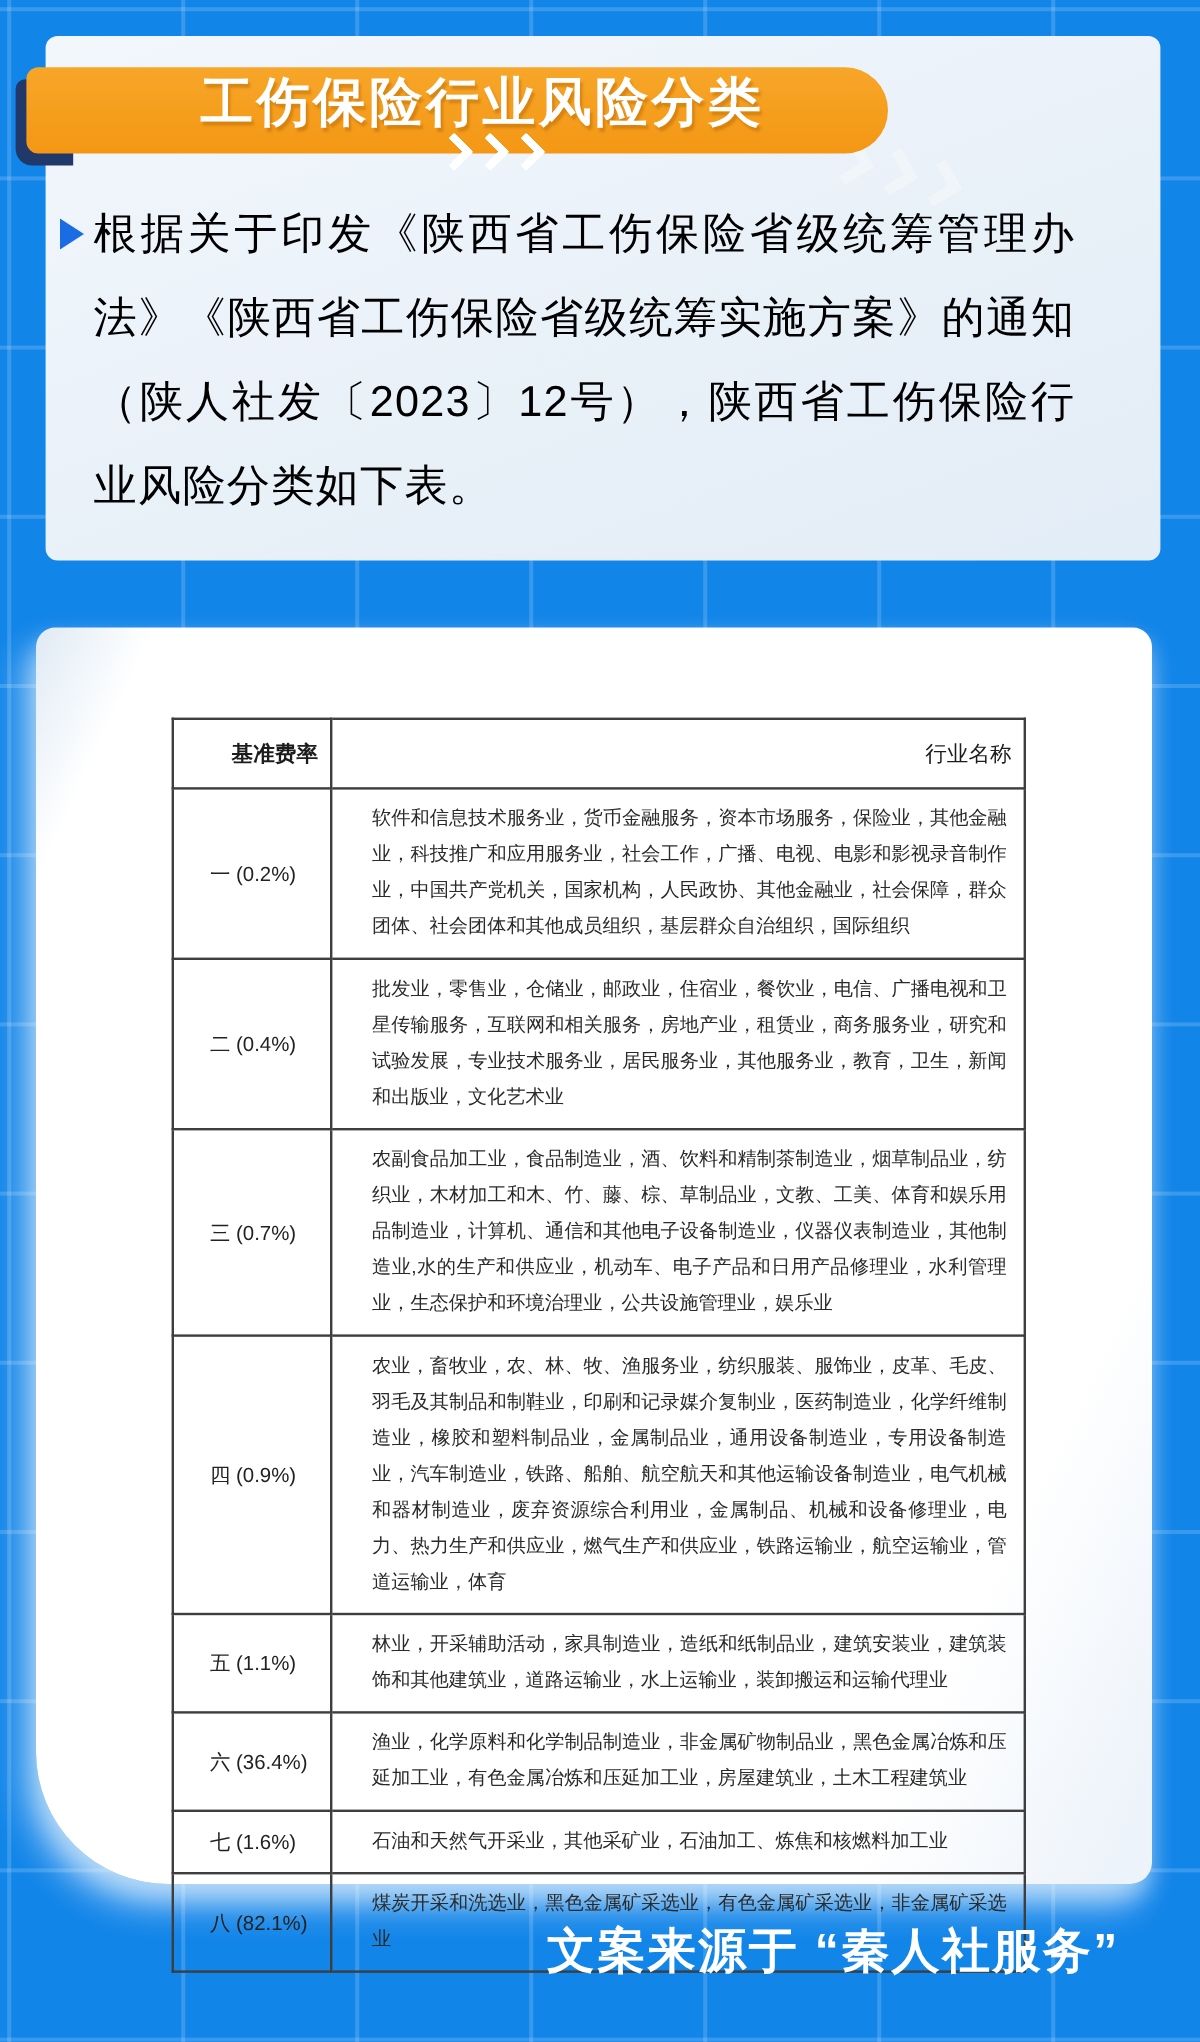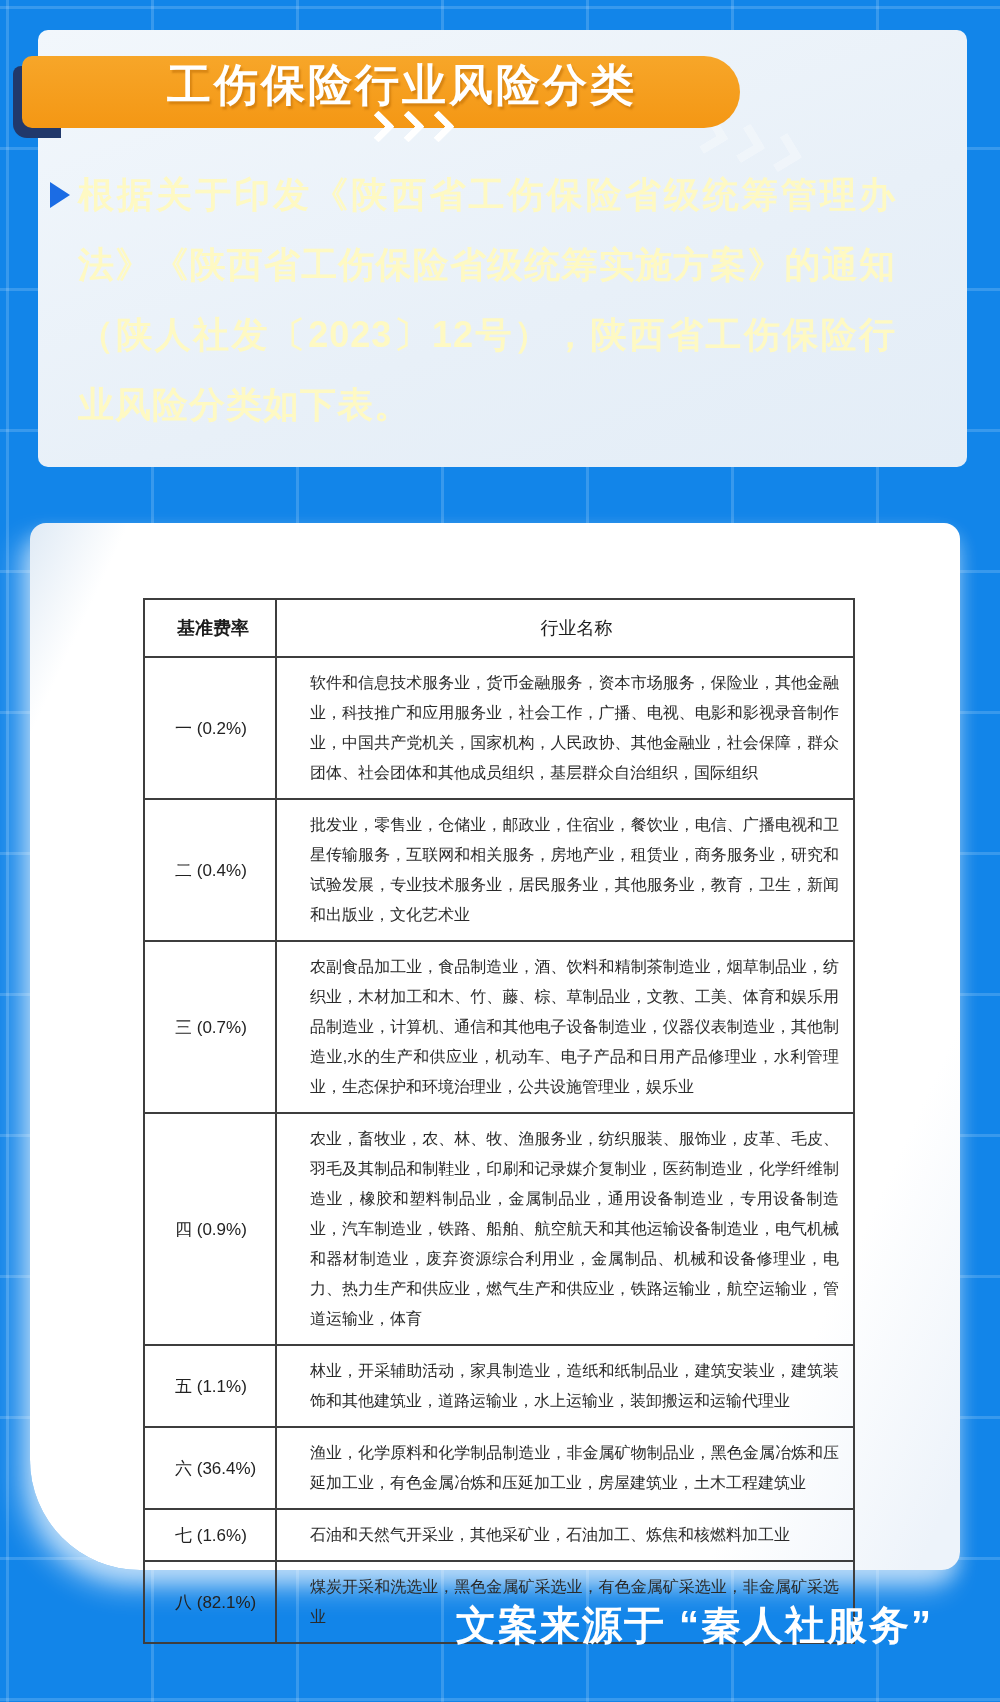--- a/index.html
+++ b/index.html
@@ -46,42 +46,42 @@
   }
   .ghost-chevrons .chv{width:20px;height:20px;border-width:9px;margin-right:9px;}
   
   .intro{left:50px;top:160px;width:850px;z-index:2;}
   .bullet-icon{
     position:absolute;left:0;top:22px;width:0;height:0;
     border-left:20px solid #1b6ce4;border-top:13px solid transparent;border-bottom:13px solid transparent;
   }
   .intro p{
     margin:0;padding-left:28px;width:818px;
-    font-size:36px;line-height:70px;color:#fef9c3;letter-spacing:1px;
-    text-align:justify;font-weight:700;
+    font-size:36px;line-height:70px;color:#000000;letter-spacing:1px;
+    text-align:justify;font-weight:400;
   }
   
   .card2{
     left:30px;top:523px;width:930px;height:1047px;
     background:linear-gradient(115deg,#dfeaf5 0%,#ffffff 7%,#ffffff 82%,#edf3fa 97%);
     border-radius:16px 16px 18px 110px;
     box-shadow:-10px 18px 28px rgba(255,255,255,.55), 0 10px 18px rgba(255,255,255,.35);
     z-index:2;
   }
   .table-title{
     position:absolute;top:36px;left:0;width:100%;text-align:center;
     font-size:21px;font-weight:bold;color:#1f1f1f;letter-spacing:1px;
   }
   table.risk{
     position:absolute;left:113px;top:75px;width:712px;
     border-collapse:collapse;table-layout:fixed;
   }
   table.risk,table.risk th,table.risk td{border:2px solid #3e3e3e;}
   table.risk th{
-    font-size:18px;color:#1c1c1c;text-align:center;
+    font-size:18px;color:#1c1c1c;text-align:right;
     padding:16px 10px 16px 16px;font-weight:bold;
   }
   table.risk th.col-industry{padding-left:33px;font-weight:normal;}
   table.risk col.c1{width:132px;}
   table.risk td.rate{
     font-size:17px;color:#222;padding-left:30px;vertical-align:middle;white-space:nowrap;
   }
   table.risk td.industries{
     font-size:16px;color:#2a2a2a;line-height:30px;
     padding:10px 14px 10px 33px;text-align:justify;vertical-align:middle;

